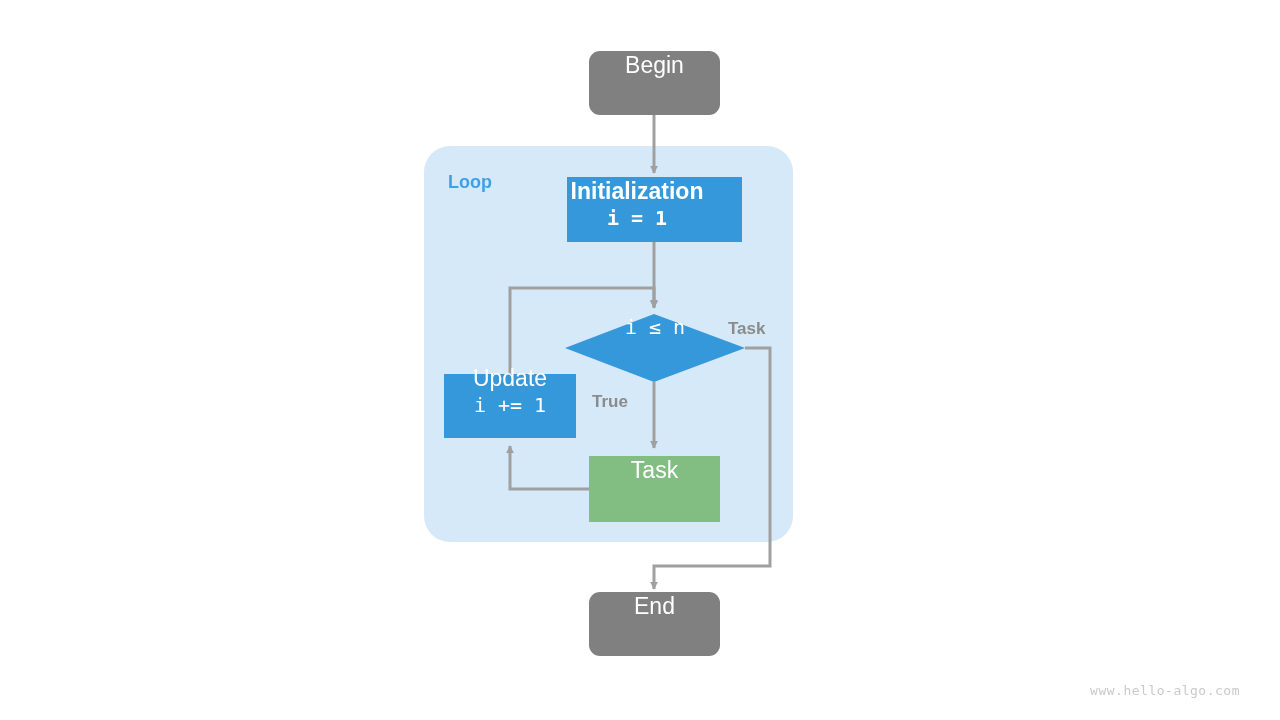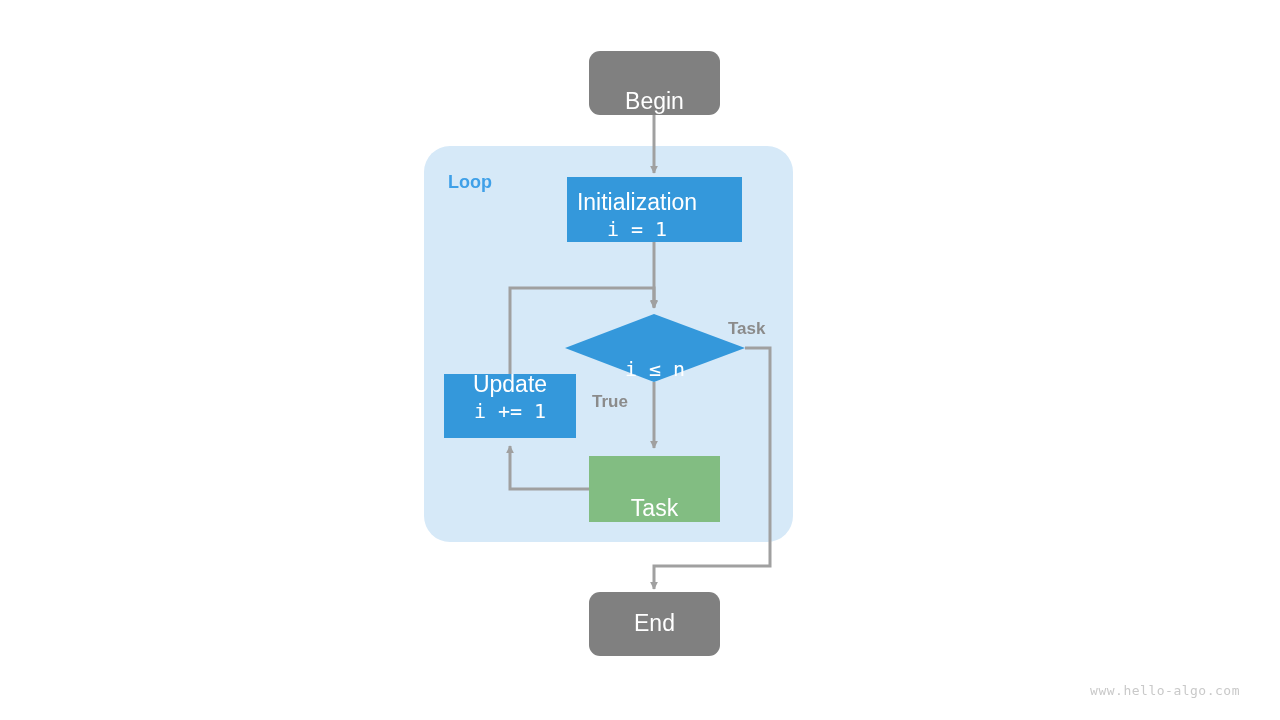--- a/index.html
+++ b/index.html
@@ -19,21 +19,21 @@
     left: 0;
     top: 0;
     width: 1280px;
     height: 720px;
   }
   .node-label {
     position: absolute;
     display: flex;
     flex-direction: column;
     align-items: center;
-    justify-content: flex-end;
+    justify-content: flex-start;
     color: #ffffff;
     pointer-events: none;
   }
   .title-line {
     font-family: "Liberation Sans", sans-serif;
     font-size: 23px;
     line-height: 28px;
     white-space: nowrap;
   }
   .code-line {
@@ -104,21 +104,21 @@
 
   <rect x="589" y="592" width="131" height="64" rx="11" ry="11" fill="#808080"></rect>
 </svg>
 
 <div class="group-label" style="left:448px; top:172px;">Loop</div>
 
 <div class="node-label" style="left:589px; top:51px; width:131px; height:64px;">
   <div class="title-line">Begin</div>
 </div>
 
-<div class="node-label" style="left:567px; top:177px; width:140px; height:65px;">
+<div class="node-label" style="left:567px; top:177px; width:140px; height:65px;font-weight:bold;">
   <div class="title-line">Initialization</div>
   <div class="code-line">i = 1</div>
 </div>
 
 <div class="node-label" style="left:565px; top:314px; width:180px; height:68px;">
   <div class="code-line">i ≤ n</div>
 </div>
 
 <div class="node-label" style="left:444px; top:364px; width:132px; height:60px;">
   <div class="title-line">Update</div>

